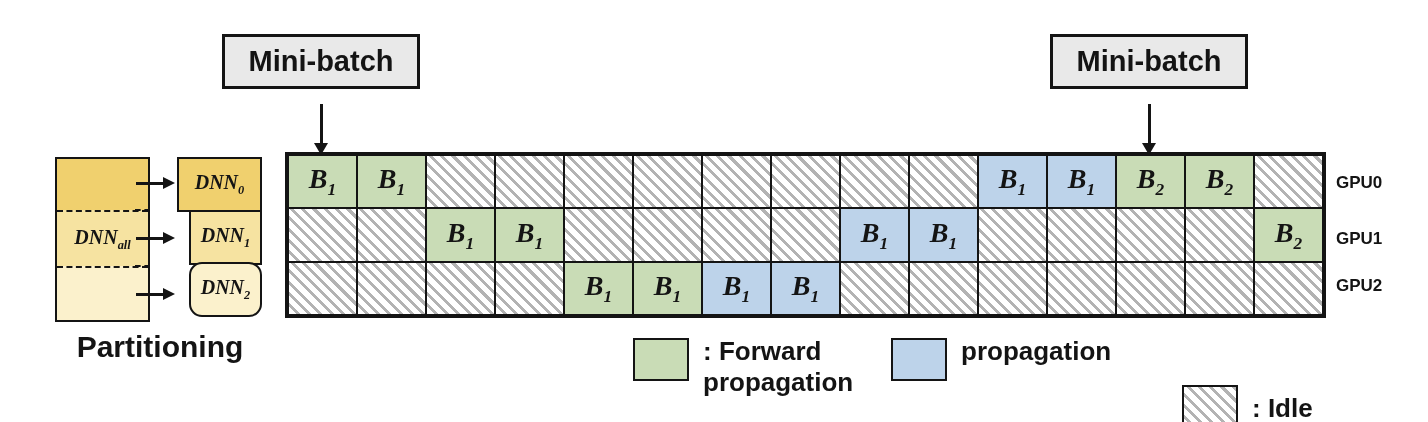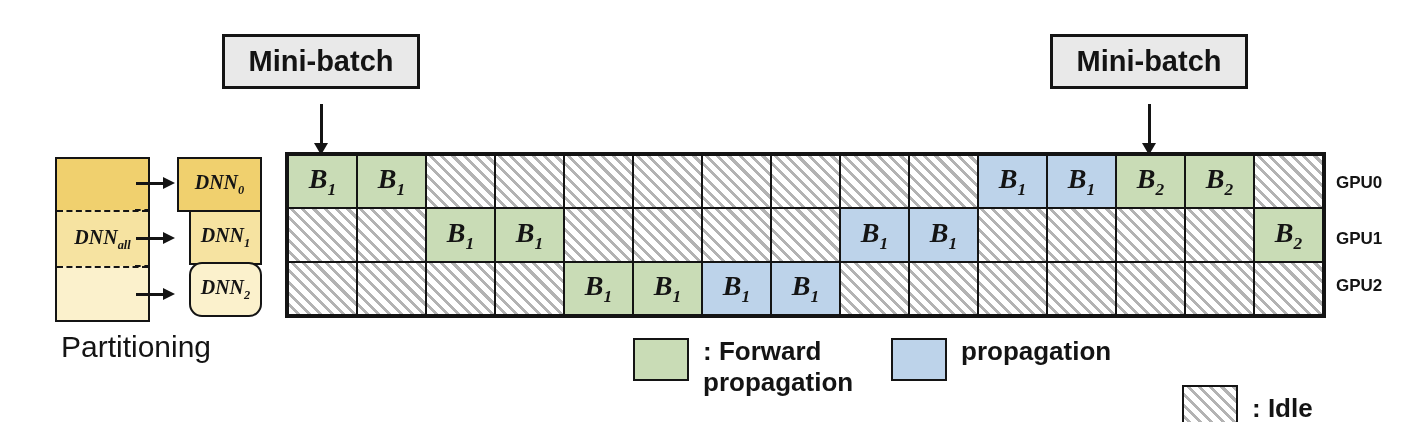--- a/index.html
+++ b/index.html
@@ -24,22 +24,22 @@
 
   .harrow-line { height:2.5px; width:28px; background:var(--line); }
   .harrow-head { width:0; height:0; border-top:6px solid transparent;
     border-bottom:6px solid transparent; border-left:12px solid var(--line); }
 
   .partition-col { left:177px; top:157px; width:85px; display:flex; flex-direction:column; }
   .partition-box { height:55px; border:2.5px solid var(--line);
     display:flex; align-items:center; justify-content:center; font-size:20px; }
   .partition-box + .partition-box { margin-top:-2.5px;margin-left:12px; }
 
-  .caption { left:20px; top:330px; width:232px; text-align:center;
-    font-size:30px; font-weight:400; }
+  .caption { left:44px; top:330px; width:232px; text-align:center;
+    font-size:30px; font-weight:700; }
 
   
   .mb-box { top:34px; width:198px; height:55px; background:var(--boxfill);
     border:3px solid var(--line); display:flex; align-items:center;
     justify-content:center; font-size:29px; font-weight:700; }
   .varrow-line { width:2.5px; height:40px; background:var(--line); }
   .varrow-head { width:0; height:0; border-left:7px solid transparent;
     border-right:7px solid transparent; border-top:12px solid var(--line); }
 
   

